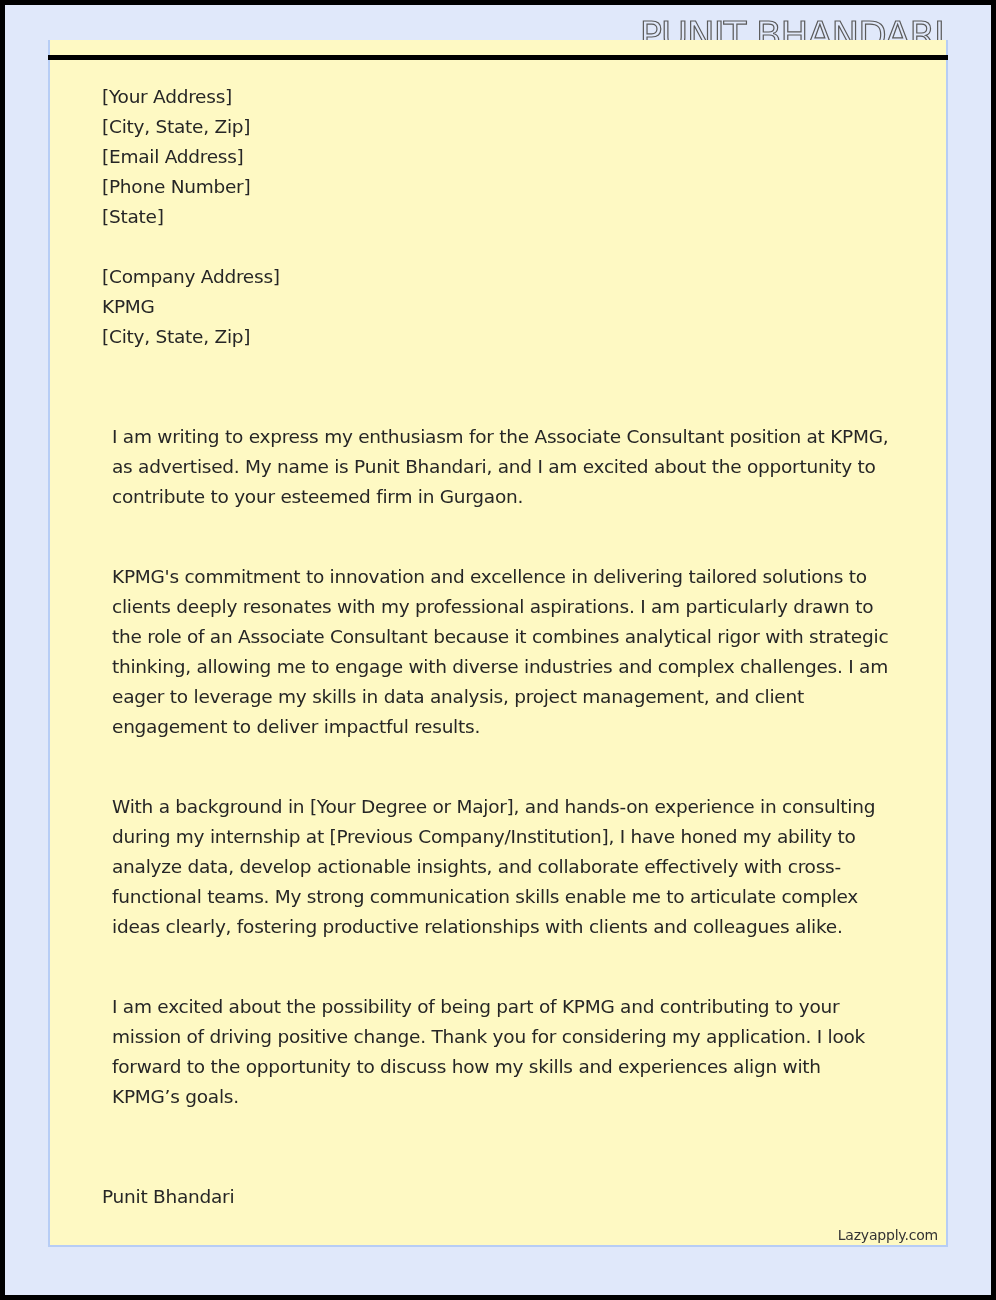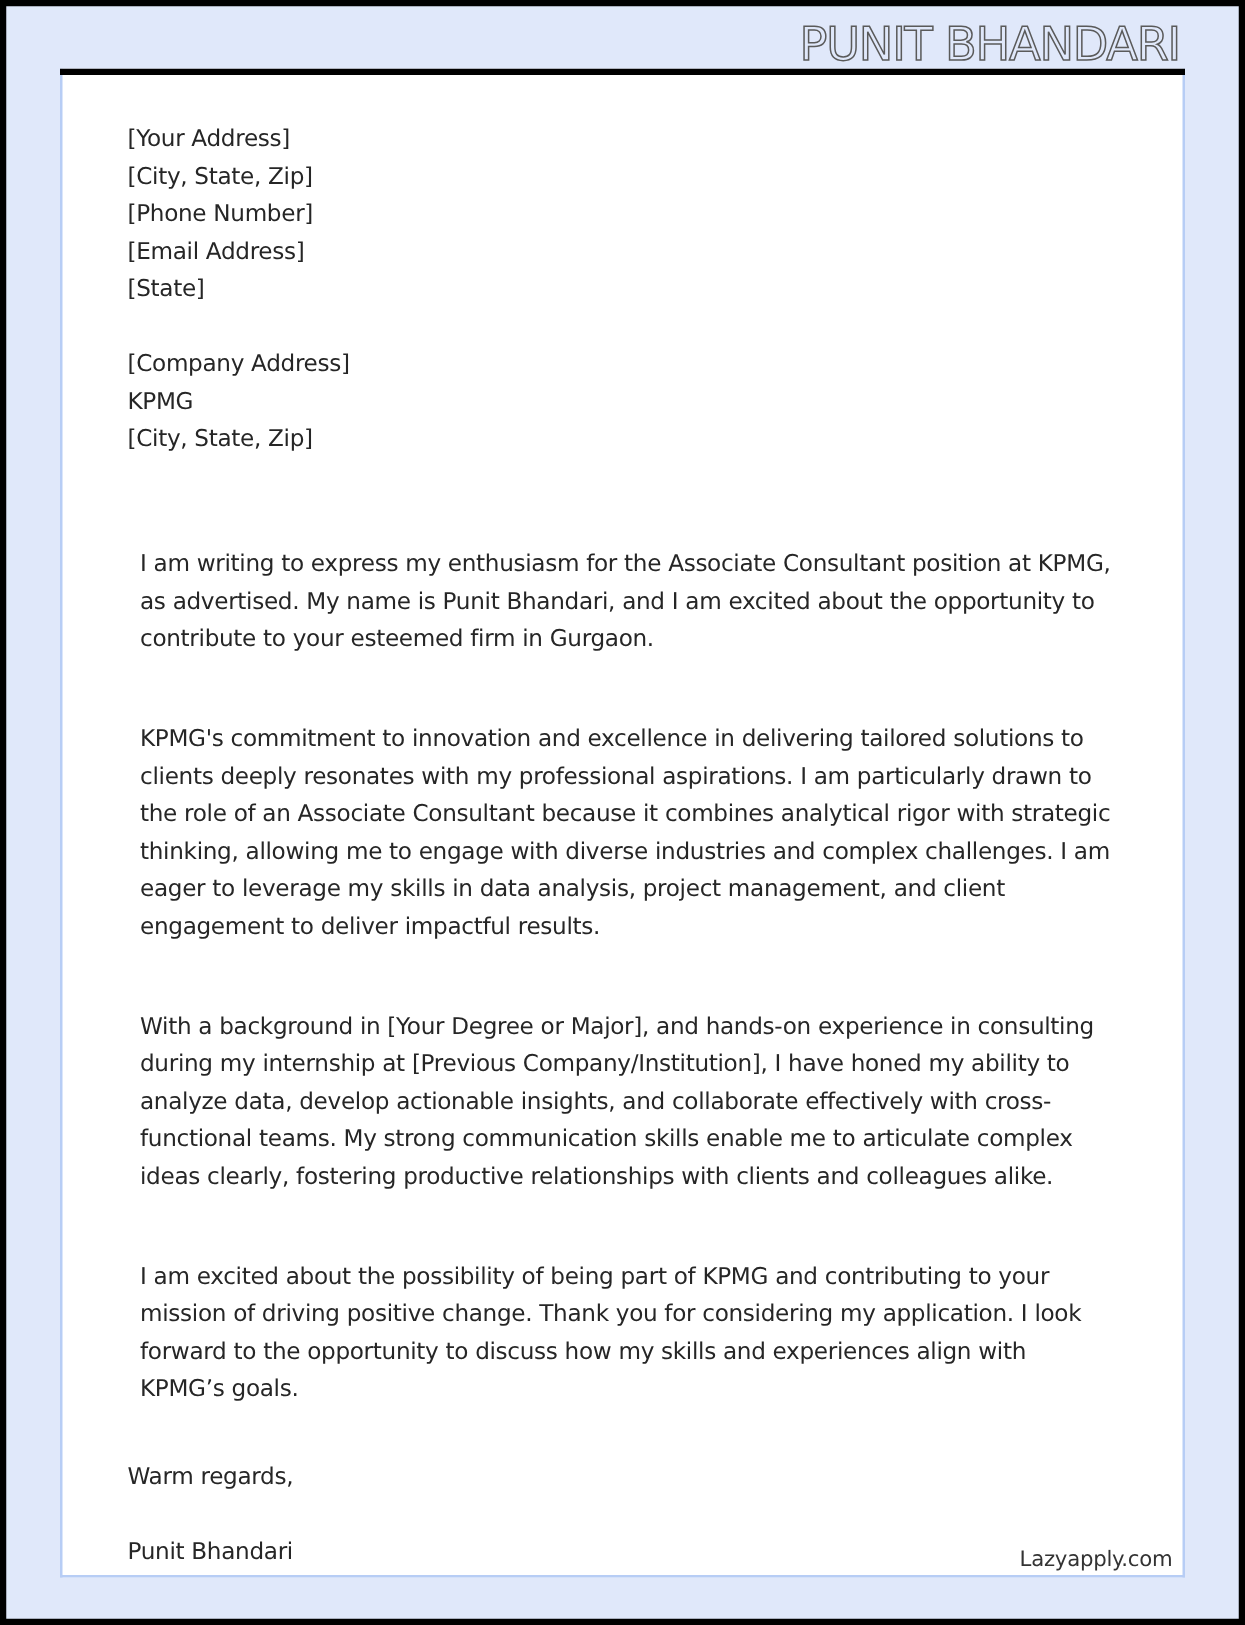--- a/index.html
+++ b/index.html
@@ -40,24 +40,24 @@
       left: 48px;
       top: 55px;
       width: 900px;
       height: 5px;
       background: #000000;
       z-index: 3;
     }
     .letter-card {
       position: absolute;
       left: 48px;
-      top: 55px;
+      top: 40px;
       width: 896px;
       height: 1205px;
-      background: #ffffff;
+      background: #fef9c3;
       border: 2px solid #b7cdf5;
       border-top: none;
       box-sizing: content-box;
     }
     .letter-body {
       position: absolute;
       left: 52px;
       top: 42px;
       width: 800px;
       font-size: 18.5px;
@@ -79,42 +79,42 @@
     }
     .date-line {
       display: block;
       margin-top: 10px;
       color: #2b8de0;
     }
     .watermark {
       position: absolute;
       right: 8px;
       bottom: 2px;
-      font-size: 17px;
+      font-size: 14px;
       color: #333333;
       letter-spacing: -0.2px;
     }
   </style>
 </head>
 <body>
 
 <div class="page-bg"></div>
 
 <div class="name-header">PUNIT BHANDARI</div>
 
 <div class="top-rule"></div>
 
 <div class="letter-card">
   <div class="letter-body">
 
     <div>
       <span class="line">[Your Address]</span>
       <span class="line">[City, State, Zip]</span>
+      <span class="line">[Email Address]</span>
       <span class="line">[Phone Number]</span>
-      <span class="line">[Email Address]</span>
       <span class="line">[State]</span>
     </div>
 
     <span class="gap"></span>
 
     <div>
       <span class="line">[Company Address]</span>
       <span class="line">KPMG</span>
       <span class="line">[City, State, Zip]</span>
     </div>
@@ -133,21 +133,20 @@
     <span class="gap"></span>
 
     <p class="para">With a background in [Your Degree or Major], and hands-on experience in consulting during my internship at [Previous Company/Institution], I have honed my ability to analyze data, develop actionable insights, and collaborate effectively with cross-functional teams. My strong communication skills enable me to articulate complex ideas clearly, fostering productive relationships with clients and colleagues alike.</p>
 
     <span class="gap"></span>
 
     <p class="para">I am excited about the possibility of being part of KPMG and contributing to your mission of driving positive change. Thank you for considering my application. I look forward to the opportunity to discuss how my skills and experiences align with KPMG’s goals.</p>
 
     <span class="gap"></span>
 
-    <span class="line">Warm regards,</span>
 
     <span class="gap"></span>
 
     <span class="line">Punit Bhandari</span>
 
   </div>
 
   <div class="watermark">Lazyapply.com</div>
 </div>
 

